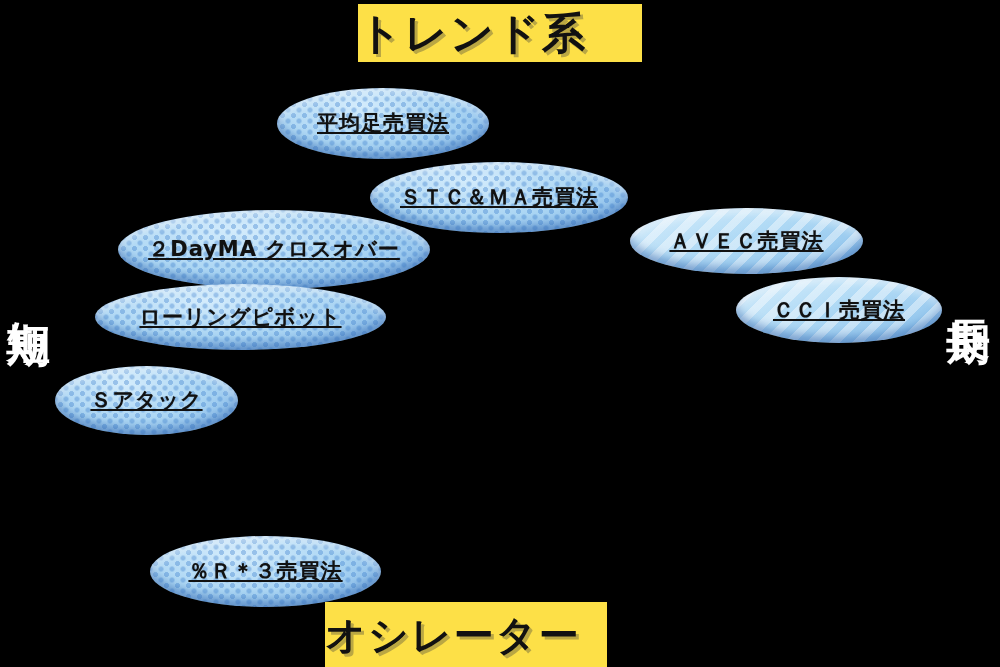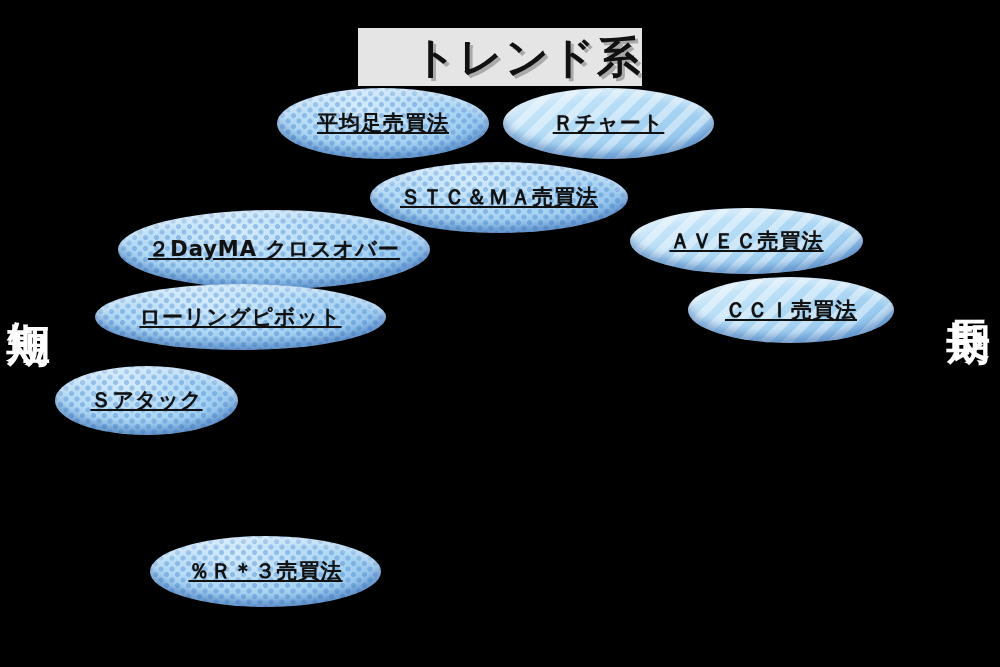--- a/index.html
+++ b/index.html
@@ -12,25 +12,24 @@
     width: 1000px;
     height: 667px;
     background: #000000;
     overflow: hidden;
     font-family: "DejaVu Sans", "Liberation Sans", sans-serif;
   }
 
   
   .title-box {
     position: absolute;
-    background: #e5e5e5;
+    background: #fde047;
     display: flex;
     align-items: center;
-    justify-content: flex-end;
-    margin-top: 24px;
+    justify-content: flex-start;
   }
   .title-box .title-text {
     font-weight: 900;
     color: #111111;
     letter-spacing: 2px;
     text-shadow: 3px 3px 0 rgba(60,60,60,0.35);
     white-space: nowrap;
     line-height: 1;
   }
   .title-box.top    { left: 358px; top: 4px;   width: 284px; height: 58px; }
@@ -91,44 +90,44 @@
       linear-gradient(160deg, #d9effc 0%, #b0daf5 45%, #86bdea 100%);
   }
 
   
   .node.n-heikin   { left: 277px; top: 88px;  width: 212px; height: 71px; }
   .node.n-rchart   { left: 503px; top: 88px;  width: 211px; height: 71px; }
   .node.n-stcma    { left: 370px; top: 162px; width: 258px; height: 71px; text-align: right; }
   .node.n-2dayma   { left: 118px; top: 210px; width: 312px; height: 79px; }
   .node.n-avec     { left: 630px; top: 208px; width: 233px; height: 66px; justify-content: center; }
   .node.n-rolling  { left: 95px;  top: 284px; width: 291px; height: 66px; }
-  .node.n-cci      { left: 688px; top: 277px; width: 206px; height: 66px; }
+  .node.n-cci      { left: 736px; top: 277px; width: 206px; height: 66px; }
   .node.n-sattack  { left: 55px;  top: 366px; width: 183px; height: 69px; }
   .node.n-percentr { left: 150px; top: 536px; width: 231px; height: 71px; }
 </style>
 </head>
 <body>
 
 <div class="canvas">
 
   <div class="title-box top">
     <span class="title-text">トレンド系</span>
   </div>
 
+  <div class="title-box bottom">
+    <span class="title-text">オシレーター</span>
+  </div>
 
   <div class="side-label left">短期</div>
   <div class="side-label right">長期</div>
 
   <div class="node dots n-heikin">
     <span class="node-label">平均足売買法</span>
   </div>
 
-  <div class="node stripes n-rchart">
-    <span class="node-label">Ｒチャート</span>
-  </div>
 
   <div class="node dots n-stcma">
     <span class="node-label">ＳＴＣ＆ＭＡ売買法</span>
   </div>
 
   <div class="node dots n-2dayma">
     <span class="node-label">２DayMA クロスオバー</span>
   </div>
 
   <div class="node stripes n-avec">

